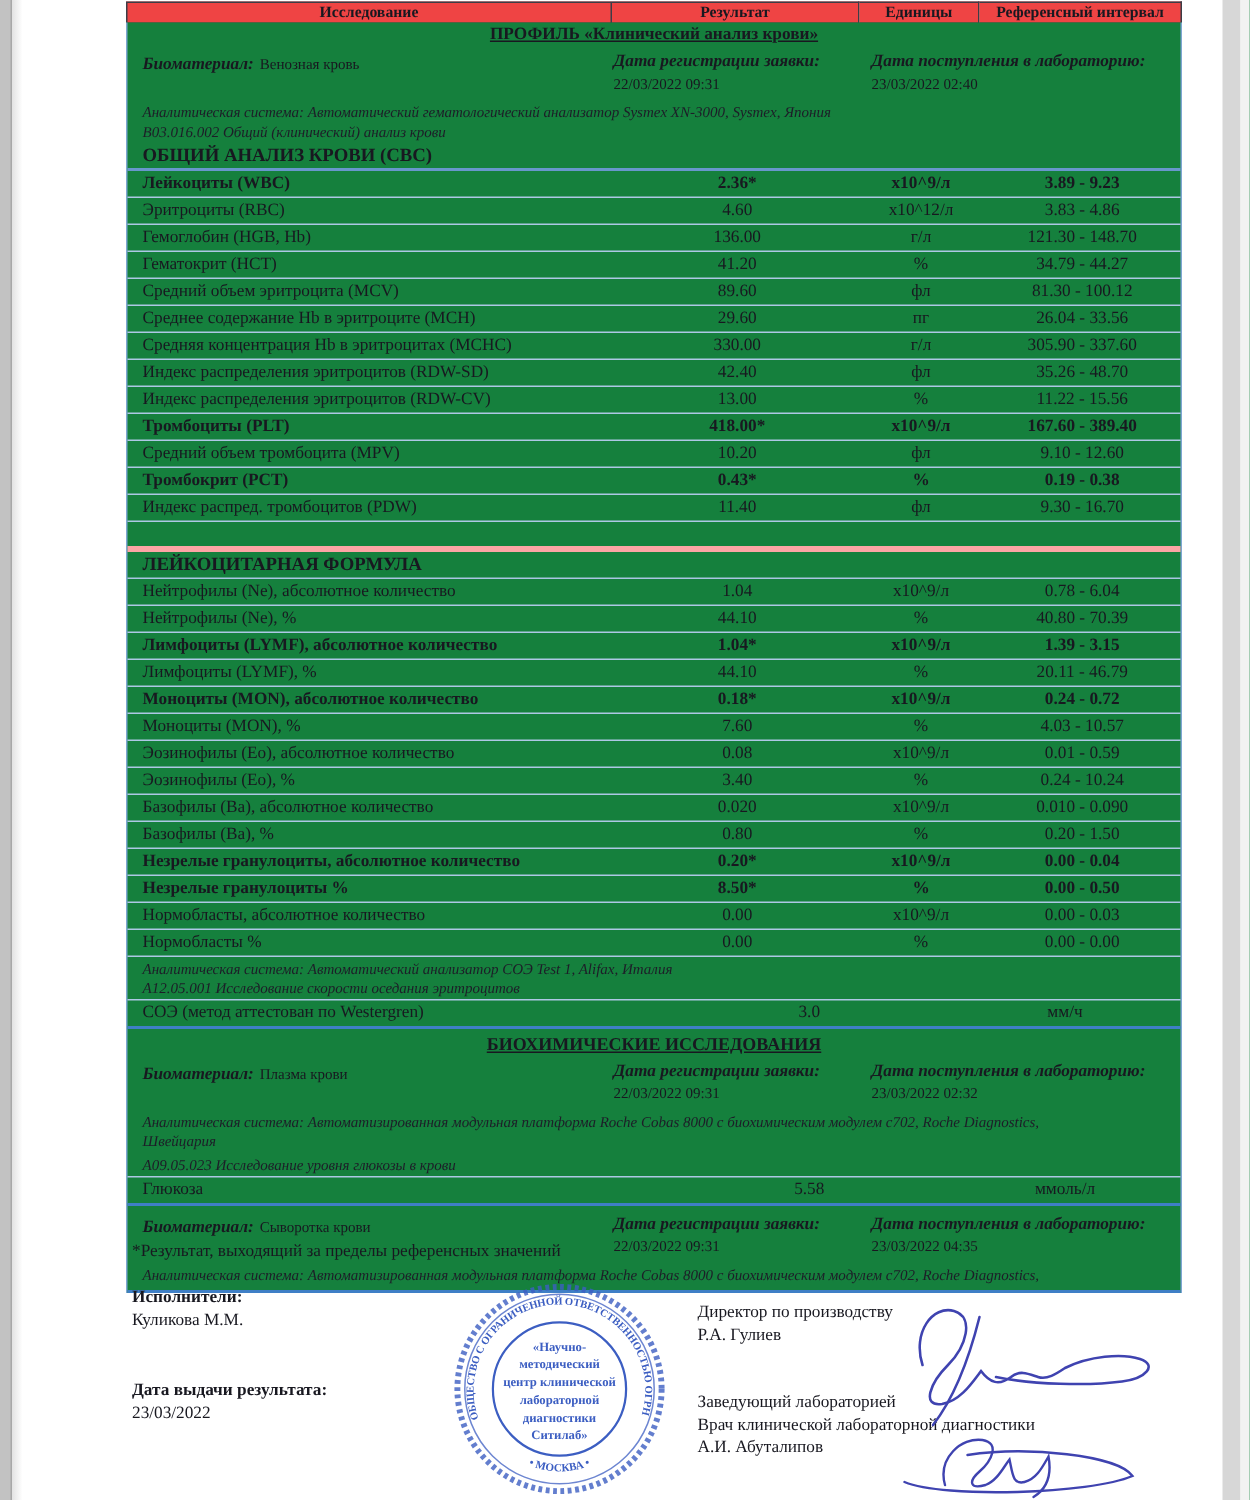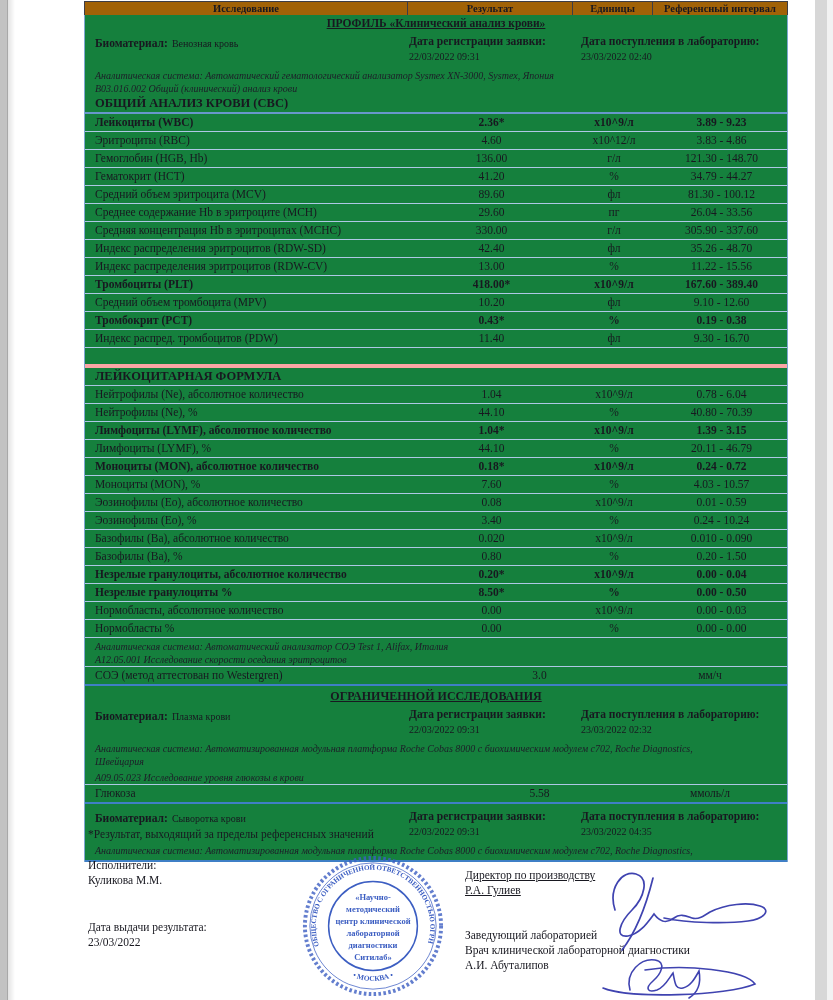--- a/index.html
+++ b/index.html
@@ -13,31 +13,31 @@
   .edge-left-shadow{position:absolute;left:8px;top:0;width:7px;height:1000px;background:linear-gradient(to right,#e3e3e3,#ffffff);}
   .edge-right-track{position:absolute;left:815px;top:0;width:12px;height:1000px;background:#d7d7d7;}
   .edge-right-pane{position:absolute;left:827px;top:0;width:6px;height:1000px;background:#f2f2f2;}
 
   .page{position:absolute;left:15px;top:0;width:800px;height:1000px;}
 
   
   .hdr{position:absolute;left:69px;top:1px;width:704px;display:grid;grid-template-columns:324px 165px 80px 135px;}
   .hdr > div{
     border:1px solid #3d3d46;border-left:none;height:13px;line-height:13px;
-    text-align:center;font-weight:bold;font-size:10.5px;background:#a16207;
+    text-align:center;font-weight:bold;font-size:10.5px;background:#ef4444;
   }
   .hdr > div:first-child{border-left:1px solid #3d3d46;}
 
   
   .tablebody{position:absolute;left:69px;top:15px;width:702px;border-left:1.4px solid #7ea6d2;border-right:1.4px solid #7ea6d2;background:#15803d;}
   .profile-title{ text-align:center;font-weight:bold;font-size:11.5px;height:16px;line-height:16px;text-decoration:underline;}
   .center-title{ text-align:center;font-weight:bold;font-size:12px;height:16px;line-height:16px;text-decoration:underline;}
 
   .biomat{display:grid;grid-template-columns:314px 172px auto;padding:2px 0 3px 10px;}
-  .biomat .lbl{font-weight:bold;font-size:11.5px;line-height:16px;}
+  .biomat .lbl{font-weight:bold;font-size:11.5px;line-height:16px;font-style:italic;}
   .biomat .val{font-size:10px;line-height:15px;}
   .biomat .inline .val{display:inline;}
 
   .sysline{font-style:italic;font-size:10px;line-height:13px;padding-left:10px;color:#1d1d28;}
   .sysline.first{padding-top:2px;}
   .sec-title{font-weight:bold;font-size:12.5px;height:17px;line-height:17px;padding-left:10px;border-bottom:2px solid #6897cc;}
   .sec-title.mid{border-top:4px solid #fca5a5;border-bottom:1px solid #a9c5e2;margin-top:16px;}
 
   .row{display:grid;grid-template-columns:324px 165px 80px 135px;height:17px;line-height:16px;font-size:11.5px;border-bottom:1px solid #adc8e5;}
   .row > div:first-child{padding-left:10px;}
@@ -45,21 +45,21 @@
   .row > div:first-child{text-align:left;}
   .row.bold{font-weight:bold;}
   .row.noline{border-bottom:none;}
 
   .thick{border-bottom:2.5px solid #3f7fc6;}
   .thin-top{border-top:1px solid #adc8e5;gap:48px;}
 
   .footnote{position:absolute;left:73px;top:828px;font-weight:normal;font-size:11.5px;}
 
   .foot-text{position:absolute;font-size:11.5px;line-height:15px;}
-  .foot-text .b{font-weight:normal;}
+  .foot-text .b{font-weight:bold;}
 
   .stamp-svg{position:absolute;left:284px;top:852px;}
   .sig{position:absolute;}
 </style>
 </head>
 <body>
 
 <div class="edge-left"></div>
 <div class="edge-left-shadow"></div>
 <div class="edge-right-track"></div>
@@ -275,21 +275,21 @@
 
     <div class="row noline thin-top">
       <div>СОЭ (метод аттестован по Westergren)</div>
       <div>3.0</div>
       <div>мм/ч</div>
       <div>2.0 - 30.0</div>
     </div>
 
     <div class="thick"></div>
 
-    <div class="center-title" style="margin-top:2px;">ОГРАНИЧЕННОЙ ИССЛЕДОВАНИЯ</div>
+    <div class="center-title" style="margin-top:2px;">БИОХИМИЧЕСКИЕ ИССЛЕДОВАНИЯ</div>
 
     <div class="biomat">
       <div class="inline">
         <span class="lbl">Биоматериал:</span>
         <span class="val">Плазма крови</span>
       </div>
       <div>
         <div class="lbl">Дата регистрации заявки:</div>
         <div class="val">22/03/2022 09:31</div>
       </div>
@@ -337,21 +337,21 @@
   <div class="foot-text" style="left:73px;top:858px;">
     <div class="b">Исполнители:</div>
     <div>Куликова М.М.</div>
   </div>
 
   <div class="foot-text" style="left:73px;top:920px;">
     <div class="b">Дата выдачи результата:</div>
     <div>23/03/2022</div>
   </div>
 
-  <div class="foot-text" style="left:450px;top:868px;text-decoration:underline;">
+  <div class="foot-text" style="left:450px;top:868px;">
     <div>Директор по производству</div>
     <div>Р.А. Гулиев</div>
   </div>
 
   <div class="foot-text" style="left:450px;top:928px;">
     <div>Заведующий лабораторией</div>
     <div>Врач клинической лабораторной диагностики</div>
     <div>А.И. Абуталипов</div>
   </div>
 

